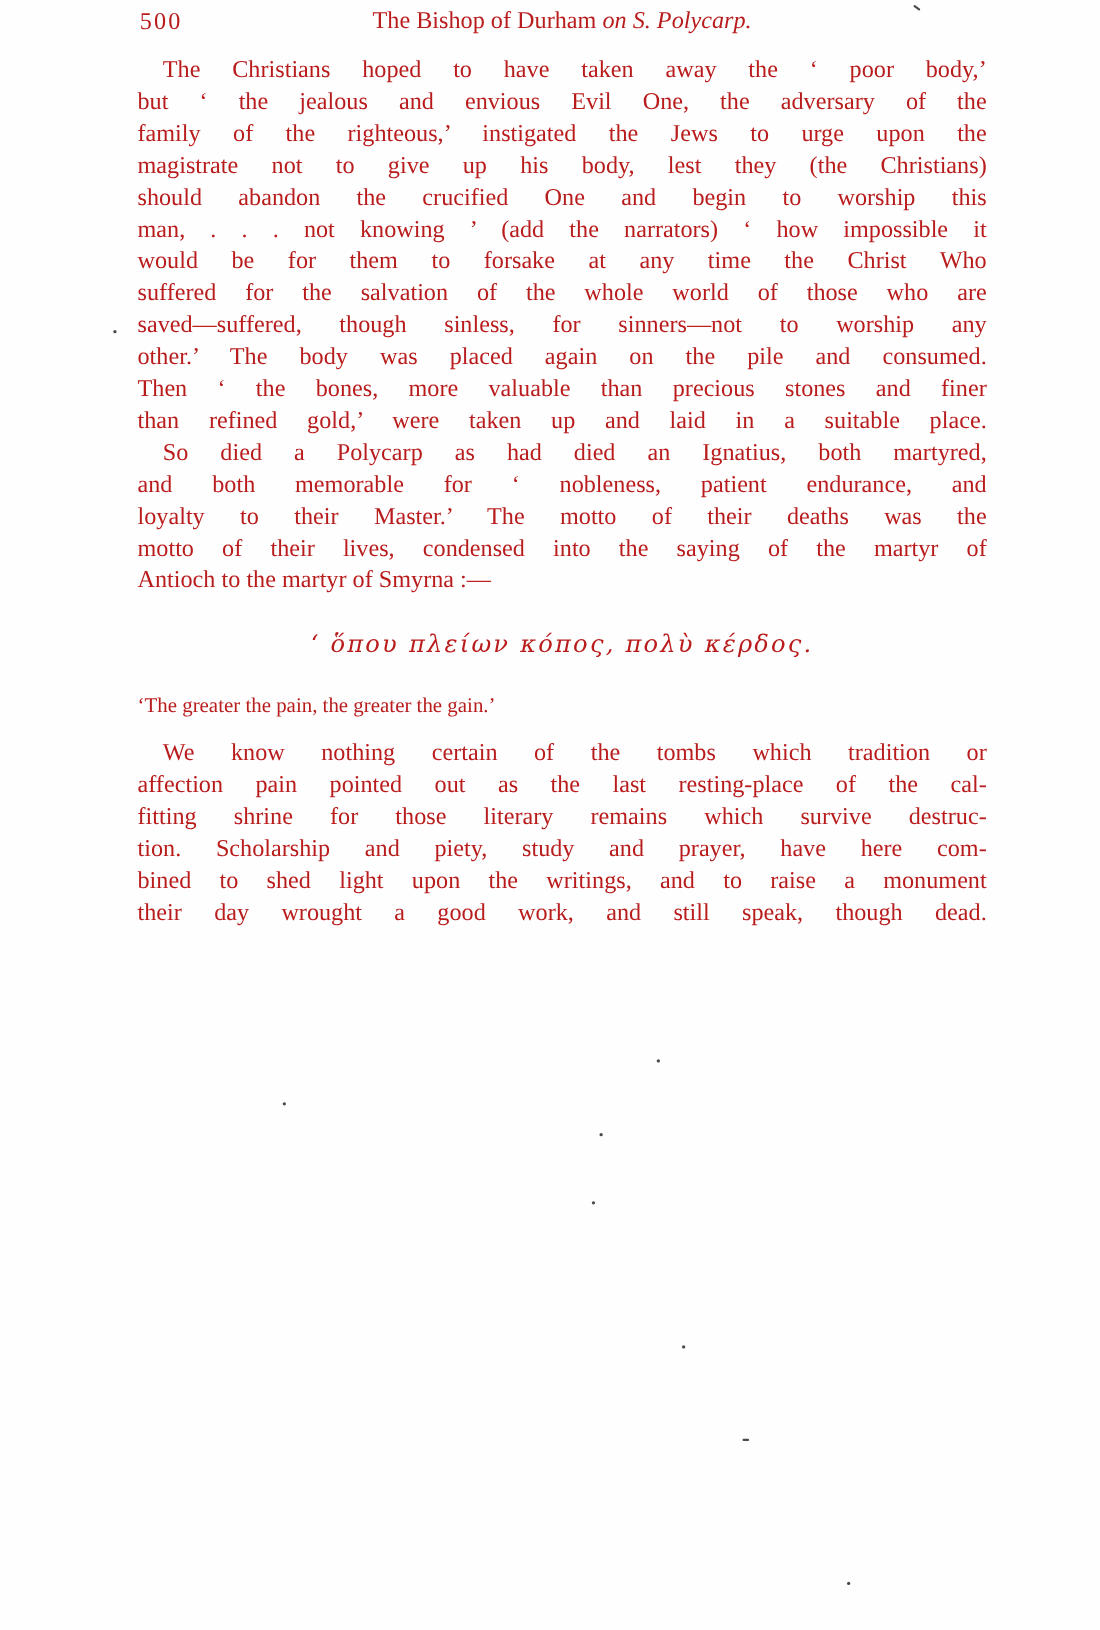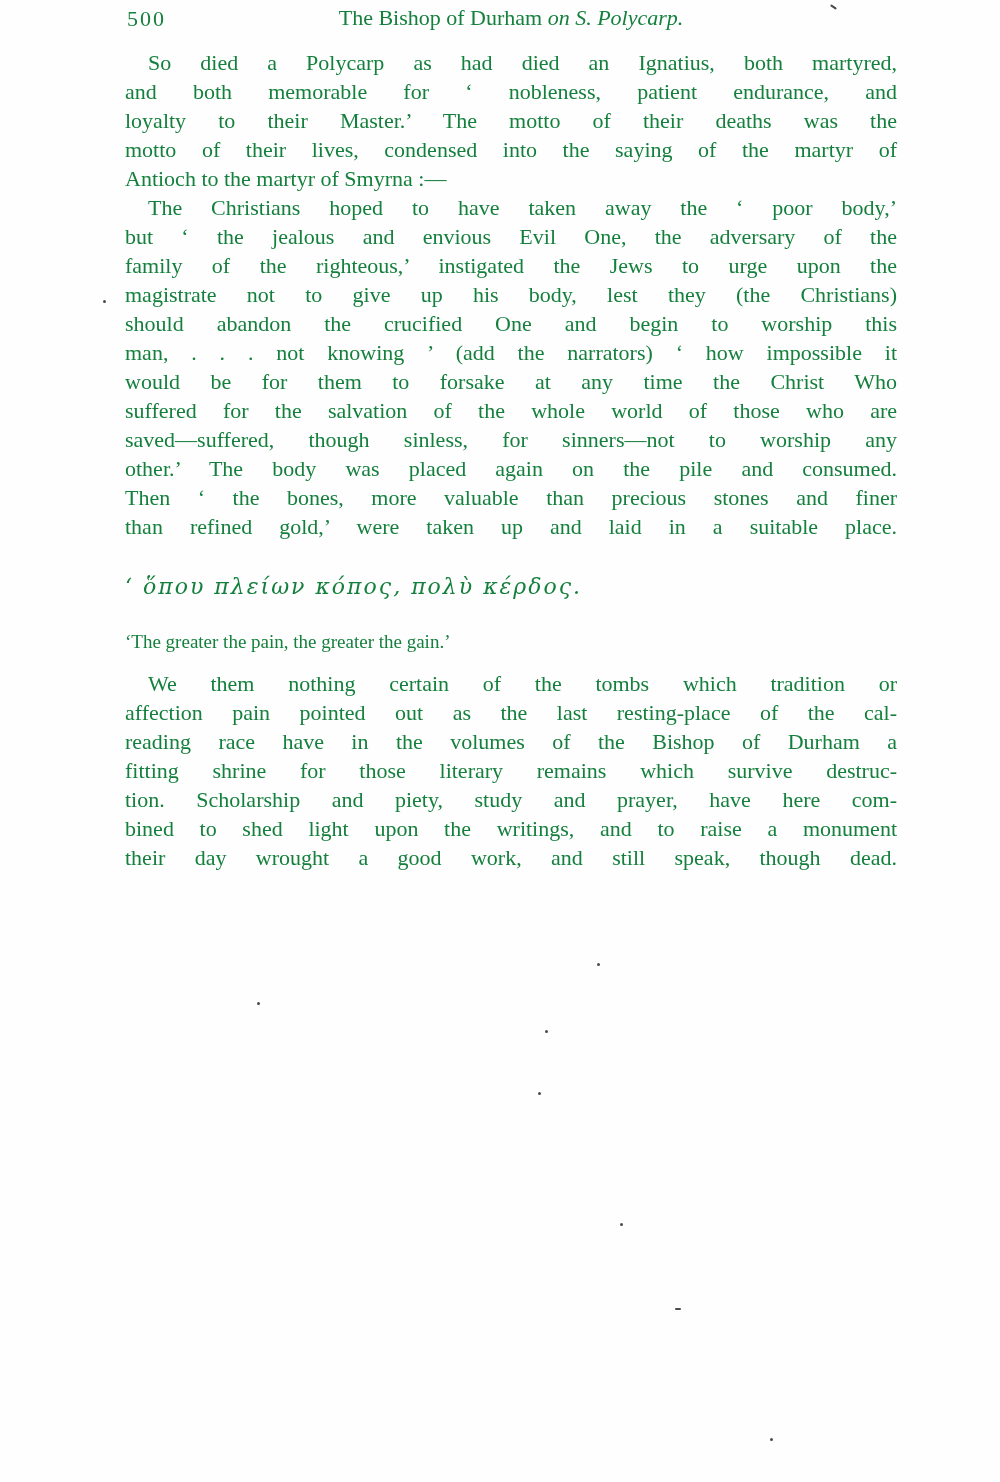--- a/index.html
+++ b/index.html
@@ -59,21 +59,21 @@
   .line.first {
     text-indent: 23px;
   }
   .line.noforce {
     text-align-last: left;
   }
   .greek {
     margin-top: 31px;
     height: 29px;
     line-height: 29px;
-    text-align: left;
+    text-align: center;
     font-style: italic;
     font-size: 22px;
     letter-spacing: 2px;
     font-family: "DejaVu Serif", serif;
   }
   .translation {
     margin-top: 28px;
     height: 26px;
     line-height: 26px;
     text-align: left;
@@ -98,55 +98,54 @@
   }
   .speck.dash {
     width: 6px;
     height: 2px;
     border-radius: 1px;
   }
 </style>
 </head>
 <body>
 
-<div class="page" style="background: rgb(254, 254, 254); color: #15803d;">
+<div class="page" style="background: rgb(254, 254, 254); color: #b91c1c;">
 
   <header class="running-head">
     <span class="page-num">500</span>
     <span class="head-title"><span>The Bishop of Durham </span><i>on S. Polycarp.</i></span>
   </header>
 
   <main class="text-block" id="text-block">
-      <div class="para">
-        <div class="line first">So died a Polycarp as had died an Ignatius, both martyred,</div>
-        <div class="line">and both memorable for ‘ nobleness, patient endurance, and</div>
-        <div class="line">loyalty to their Master.’  The motto of their deaths was the</div>
-        <div class="line">motto of their lives, condensed into the saying of the martyr of</div>
-        <div class="line noforce">Antioch to the martyr of Smyrna :—</div>
-      </div>
       <div class="para">
         <div class="line first">The Christians hoped to have taken away the ‘ poor body,’</div>
         <div class="line">but ‘ the jealous and envious Evil One, the adversary of the</div>
         <div class="line">family of the righteous,’ instigated the Jews to urge upon the</div>
         <div class="line">magistrate not to give up his body, lest they (the Christians)</div>
         <div class="line">should abandon the crucified One and begin to worship this</div>
         <div class="line">man, . . . not knowing ’ (add the narrators) ‘ how impossible it</div>
         <div class="line">would be for them to forsake at any time the Christ Who</div>
         <div class="line">suffered for the salvation of the whole world of those who are</div>
         <div class="line">saved—suffered, though sinless, for sinners—not to worship any</div>
         <div class="line">other.’  The body was placed again on the pile and consumed.</div>
         <div class="line">Then ‘ the bones, more valuable than precious stones and finer</div>
         <div class="line">than refined gold,’ were taken up and laid in a suitable place.</div>
       </div>
+      <div class="para">
+        <div class="line first">So died a Polycarp as had died an Ignatius, both martyred,</div>
+        <div class="line">and both memorable for ‘ nobleness, patient endurance, and</div>
+        <div class="line">loyalty to their Master.’  The motto of their deaths was the</div>
+        <div class="line">motto of their lives, condensed into the saying of the martyr of</div>
+        <div class="line noforce">Antioch to the martyr of Smyrna :—</div>
+      </div>
       <div class="greek">‘ ὅπου πλείων κόπος, πολὺ κέρδος.</div>
       <div class="translation">‘The greater the pain, the greater the gain.’</div>
       <div class="para">
-        <div class="line first">We them nothing certain of the tombs which tradition or</div>
+        <div class="line first">We know nothing certain of the tombs which tradition or</div>
         <div class="line">affection pain pointed out as the last resting-place of the cal-</div>
-        <div class="line">reading race have in the volumes of the Bishop of Durham a</div>
         <div class="line">fitting shrine for those literary remains which survive destruc-</div>
         <div class="line">tion.  Scholarship and piety, study and prayer, have here com-</div>
         <div class="line">bined to shed light upon the writings, and to raise a monument</div>
         <div class="line">their day wrought a good work, and still speak, though dead.</div>
       </div>
     </main>
 
   <div class="speck slash" style="left:830px; top:6px;"></div>
   <div class="speck" style="left:103px; top:300px;"></div>
   <div class="speck" style="left:597px; top:963px;"></div>

